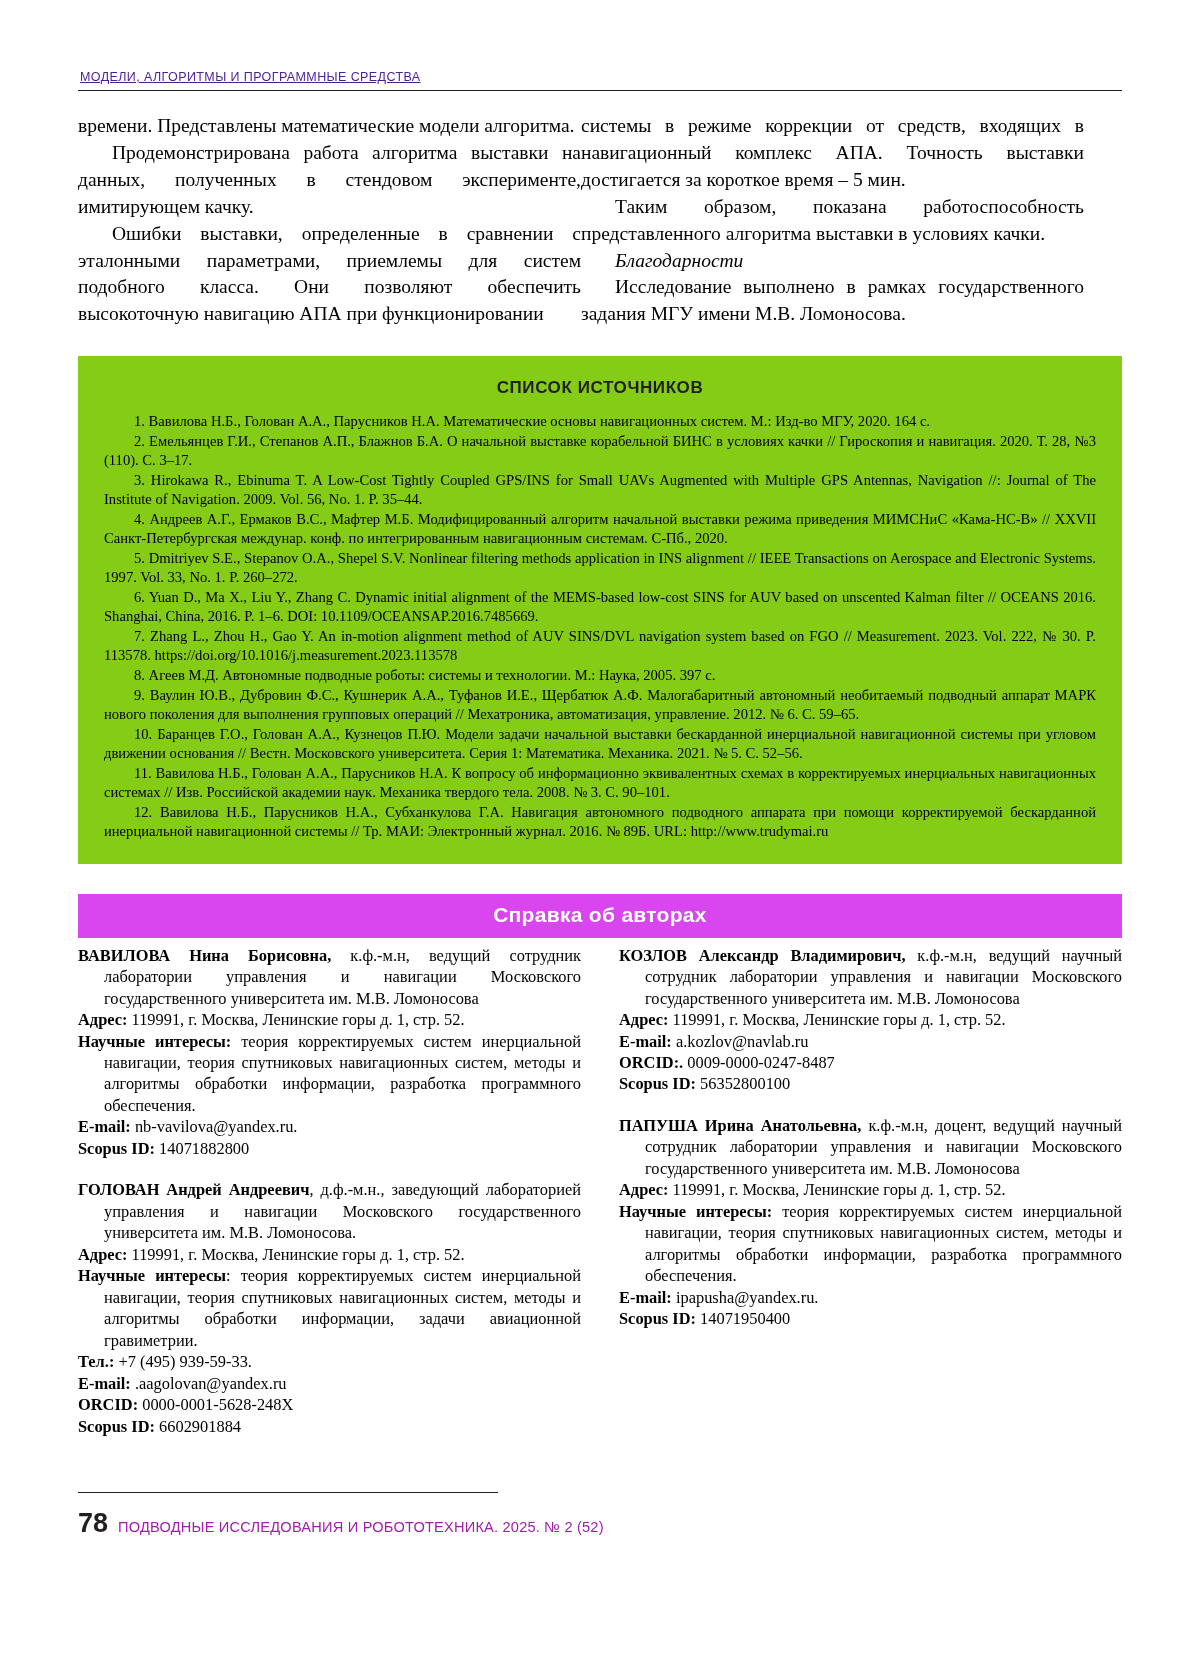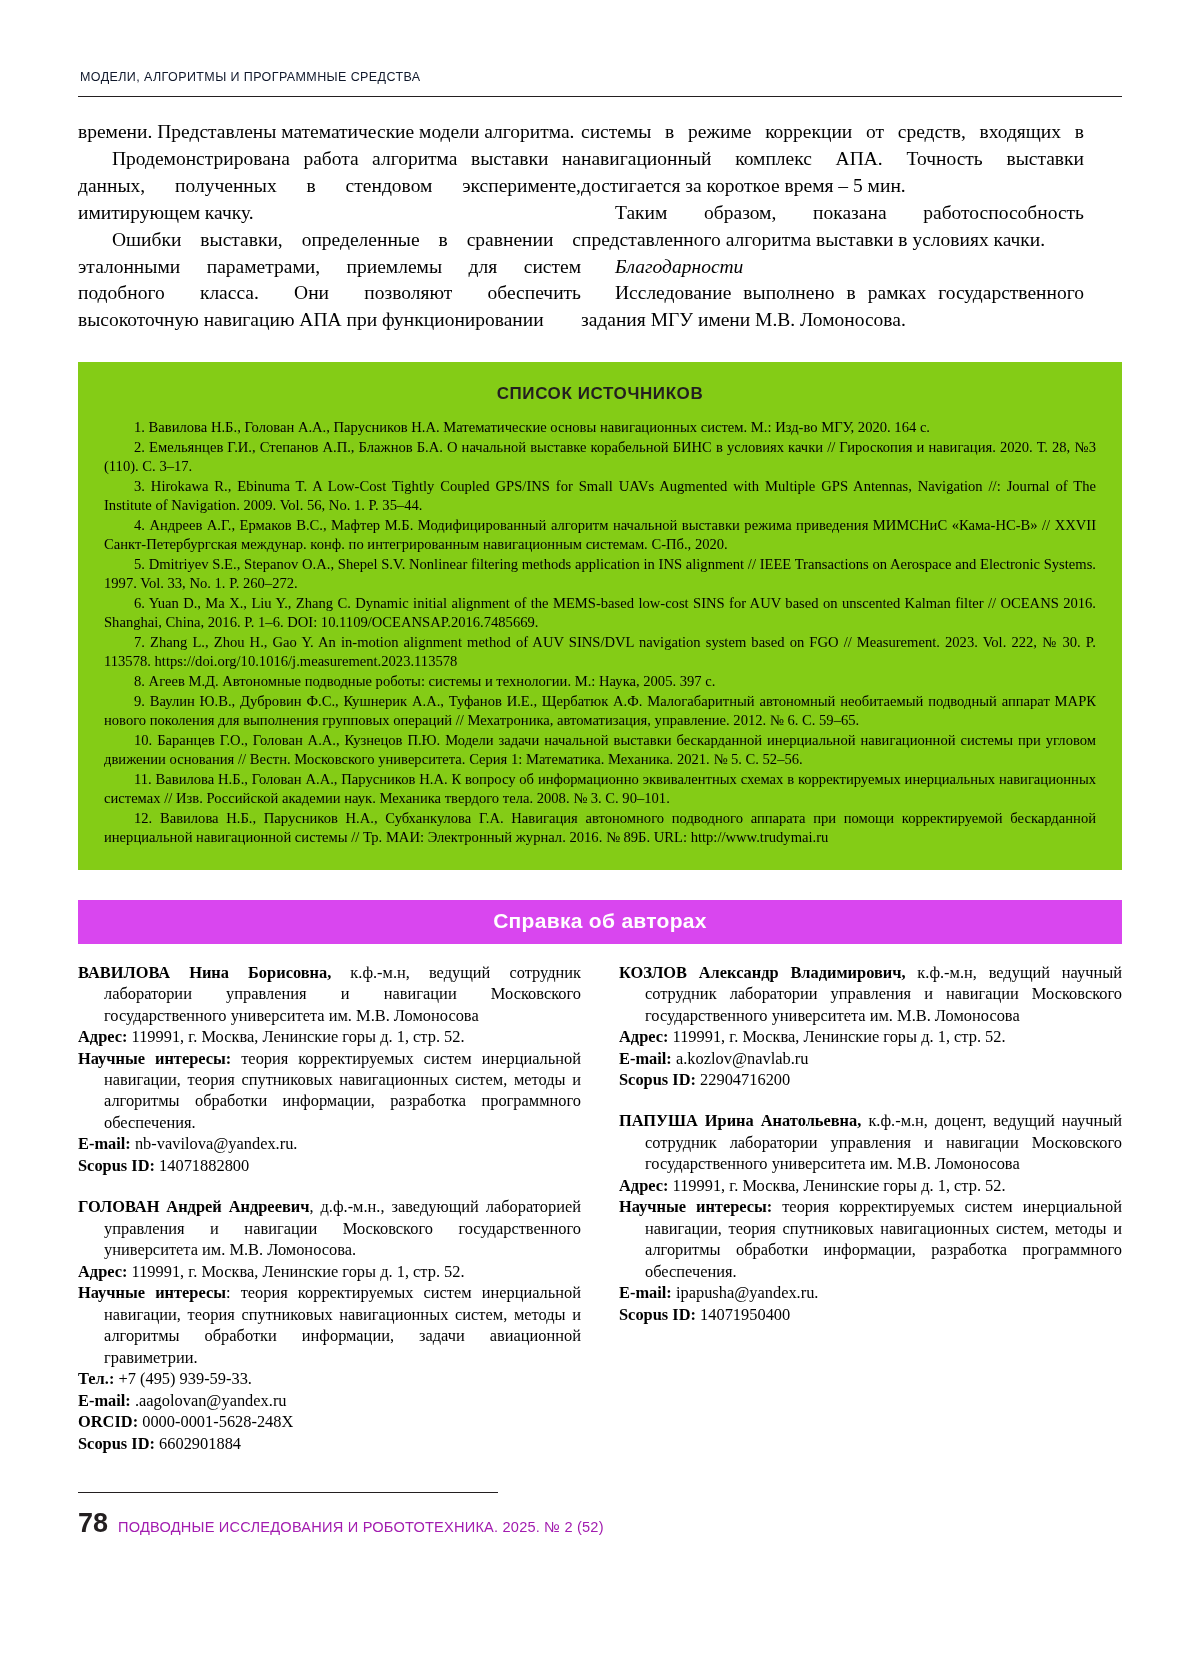--- a/index.html
+++ b/index.html
@@ -18,24 +18,25 @@
     width: 1200px;
     height: 1656px;
     padding: 70px 78px 0 78px;
   }
 
   
   .runhead {
     font-family: "Liberation Sans", sans-serif;
     font-size: 12.5px;
     letter-spacing: 0.4px;
-    color: #0f172a;
+    color: #4c1d95;
     padding-left: 2px;
-    margin-bottom: 12px;
+    margin-bottom: 6px;
     text-transform: uppercase;
+    text-decoration: underline;
   }
   .runhead-rule {
     border-bottom: 1.6px solid #231f20;
     margin-bottom: 22px;
   }
 
   
   .cols {
     display: flex;
   }
@@ -86,21 +87,21 @@
     font-weight: bold;
     font-size: 21px;
     padding: 9px 0 11px 0;
     letter-spacing: 0.3px;
   }
 
   
   .authors {
     display: flex;
     gap: 38px;
-    margin-top: 18px;
+    margin-top: 7px;
   }
   .acol { width: 503px; }
   .abloc { margin-bottom: 20px; }
   .abloc p {
     margin: 0;
     font-size: 16.4px;
     line-height: 1.31;
     text-align: justify;
     text-indent: 0;
     padding-left: 26px;
@@ -208,21 +209,22 @@
       </div>
 
     </div>
 
     <div class="acol">
 
       <div class="abloc">
         <p class="hang"><span class="name">КОЗЛОВ Александр Владимирович,</span><span> к.ф.-м.н, ведущий научный сотрудник лаборатории управления и навигации Московского государственного университета им. М.В. Ломоносова</span></p>
         <p class="hang"><span class="lbl">Адрес:</span><span> 119991, г. Москва, Ленинские горы д. 1, стр. 52.</span></p>
         <p class="hang"><span class="lbl">E-mail:</span><span> a.kozlov@navlab.ru</span></p>
-        <p class="hang"><span class="lbl">Scopus ID:</span><span> 22904716200</span></p>
+        <p class="hang"><span class="lbl">ORCID:.</span><span> 0009-0000-0247-8487</span></p>
+        <p class="hang"><span class="lbl">Scopus ID:</span><span> 56352800100</span></p>
       </div>
 
       <div class="abloc">
         <p class="hang"><span class="name">ПАПУША Ирина Анатольевна,</span><span> к.ф.-м.н, доцент, ведущий научный сотрудник лаборатории управления и навигации Московского государственного университета им. М.В. Ломоносова</span></p>
         <p class="hang"><span class="lbl">Адрес:</span><span> 119991, г. Москва, Ленинские горы д. 1, стр. 52.</span></p>
         <p class="hang"><span class="lbl">Научные интересы:</span><span> теория корректируемых систем инерциальной навигации, теория спутниковых навигационных систем, методы и алгоритмы обработки информации, разработка программного обеспечения.</span></p>
         <p class="hang"><span class="lbl">E-mail:</span><span> ipapusha@yandex.ru.</span></p>
         <p class="hang"><span class="lbl">Scopus ID:</span><span> 14071950400</span></p>
       </div>
 

